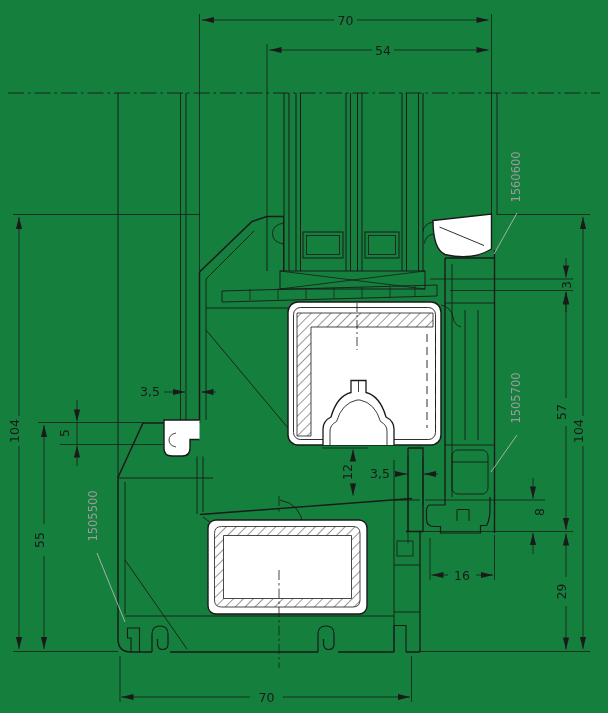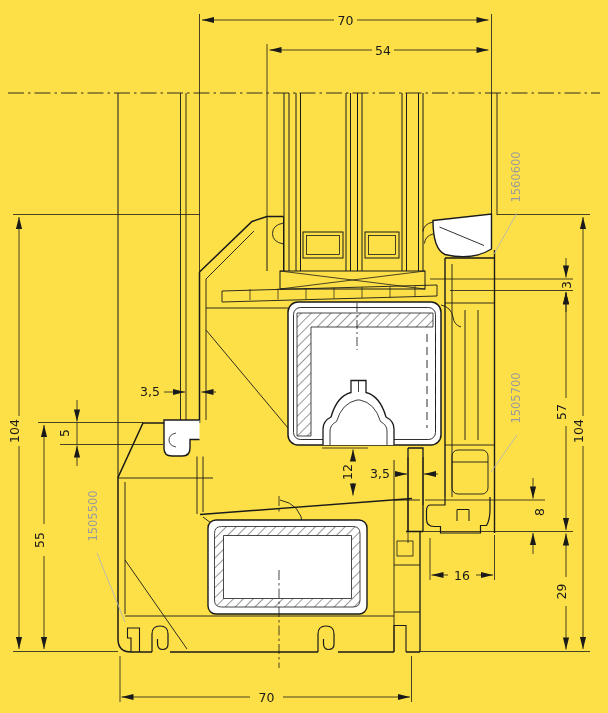--- a/index.html
+++ b/index.html
@@ -1,16 +1,16 @@
 <!DOCTYPE html>
 <html><head>
 <meta charset="utf-8">
 <style>
   html,body{margin:0;padding:0;background:#ffffff;}
-  .stage{width:608px;height:713px;position:relative;background:#fde047;overflow:hidden;}
+  .stage{width:608px;height:713px;position:relative;background:#15803d;overflow:hidden;}
   svg{display:block;}
   text{font-family:"DejaVu Sans","Liberation Sans",sans-serif;fill:#1a1a1a;}
   .dimtxt{font-size:12.5px;}
   .parttxt{font-size:11.5px;fill:#9b9b9b;}
 </style>
 </head>
 <body>
 
 <div class="stage">
 <svg width="608" height="713" viewBox="0 0 608 713">

